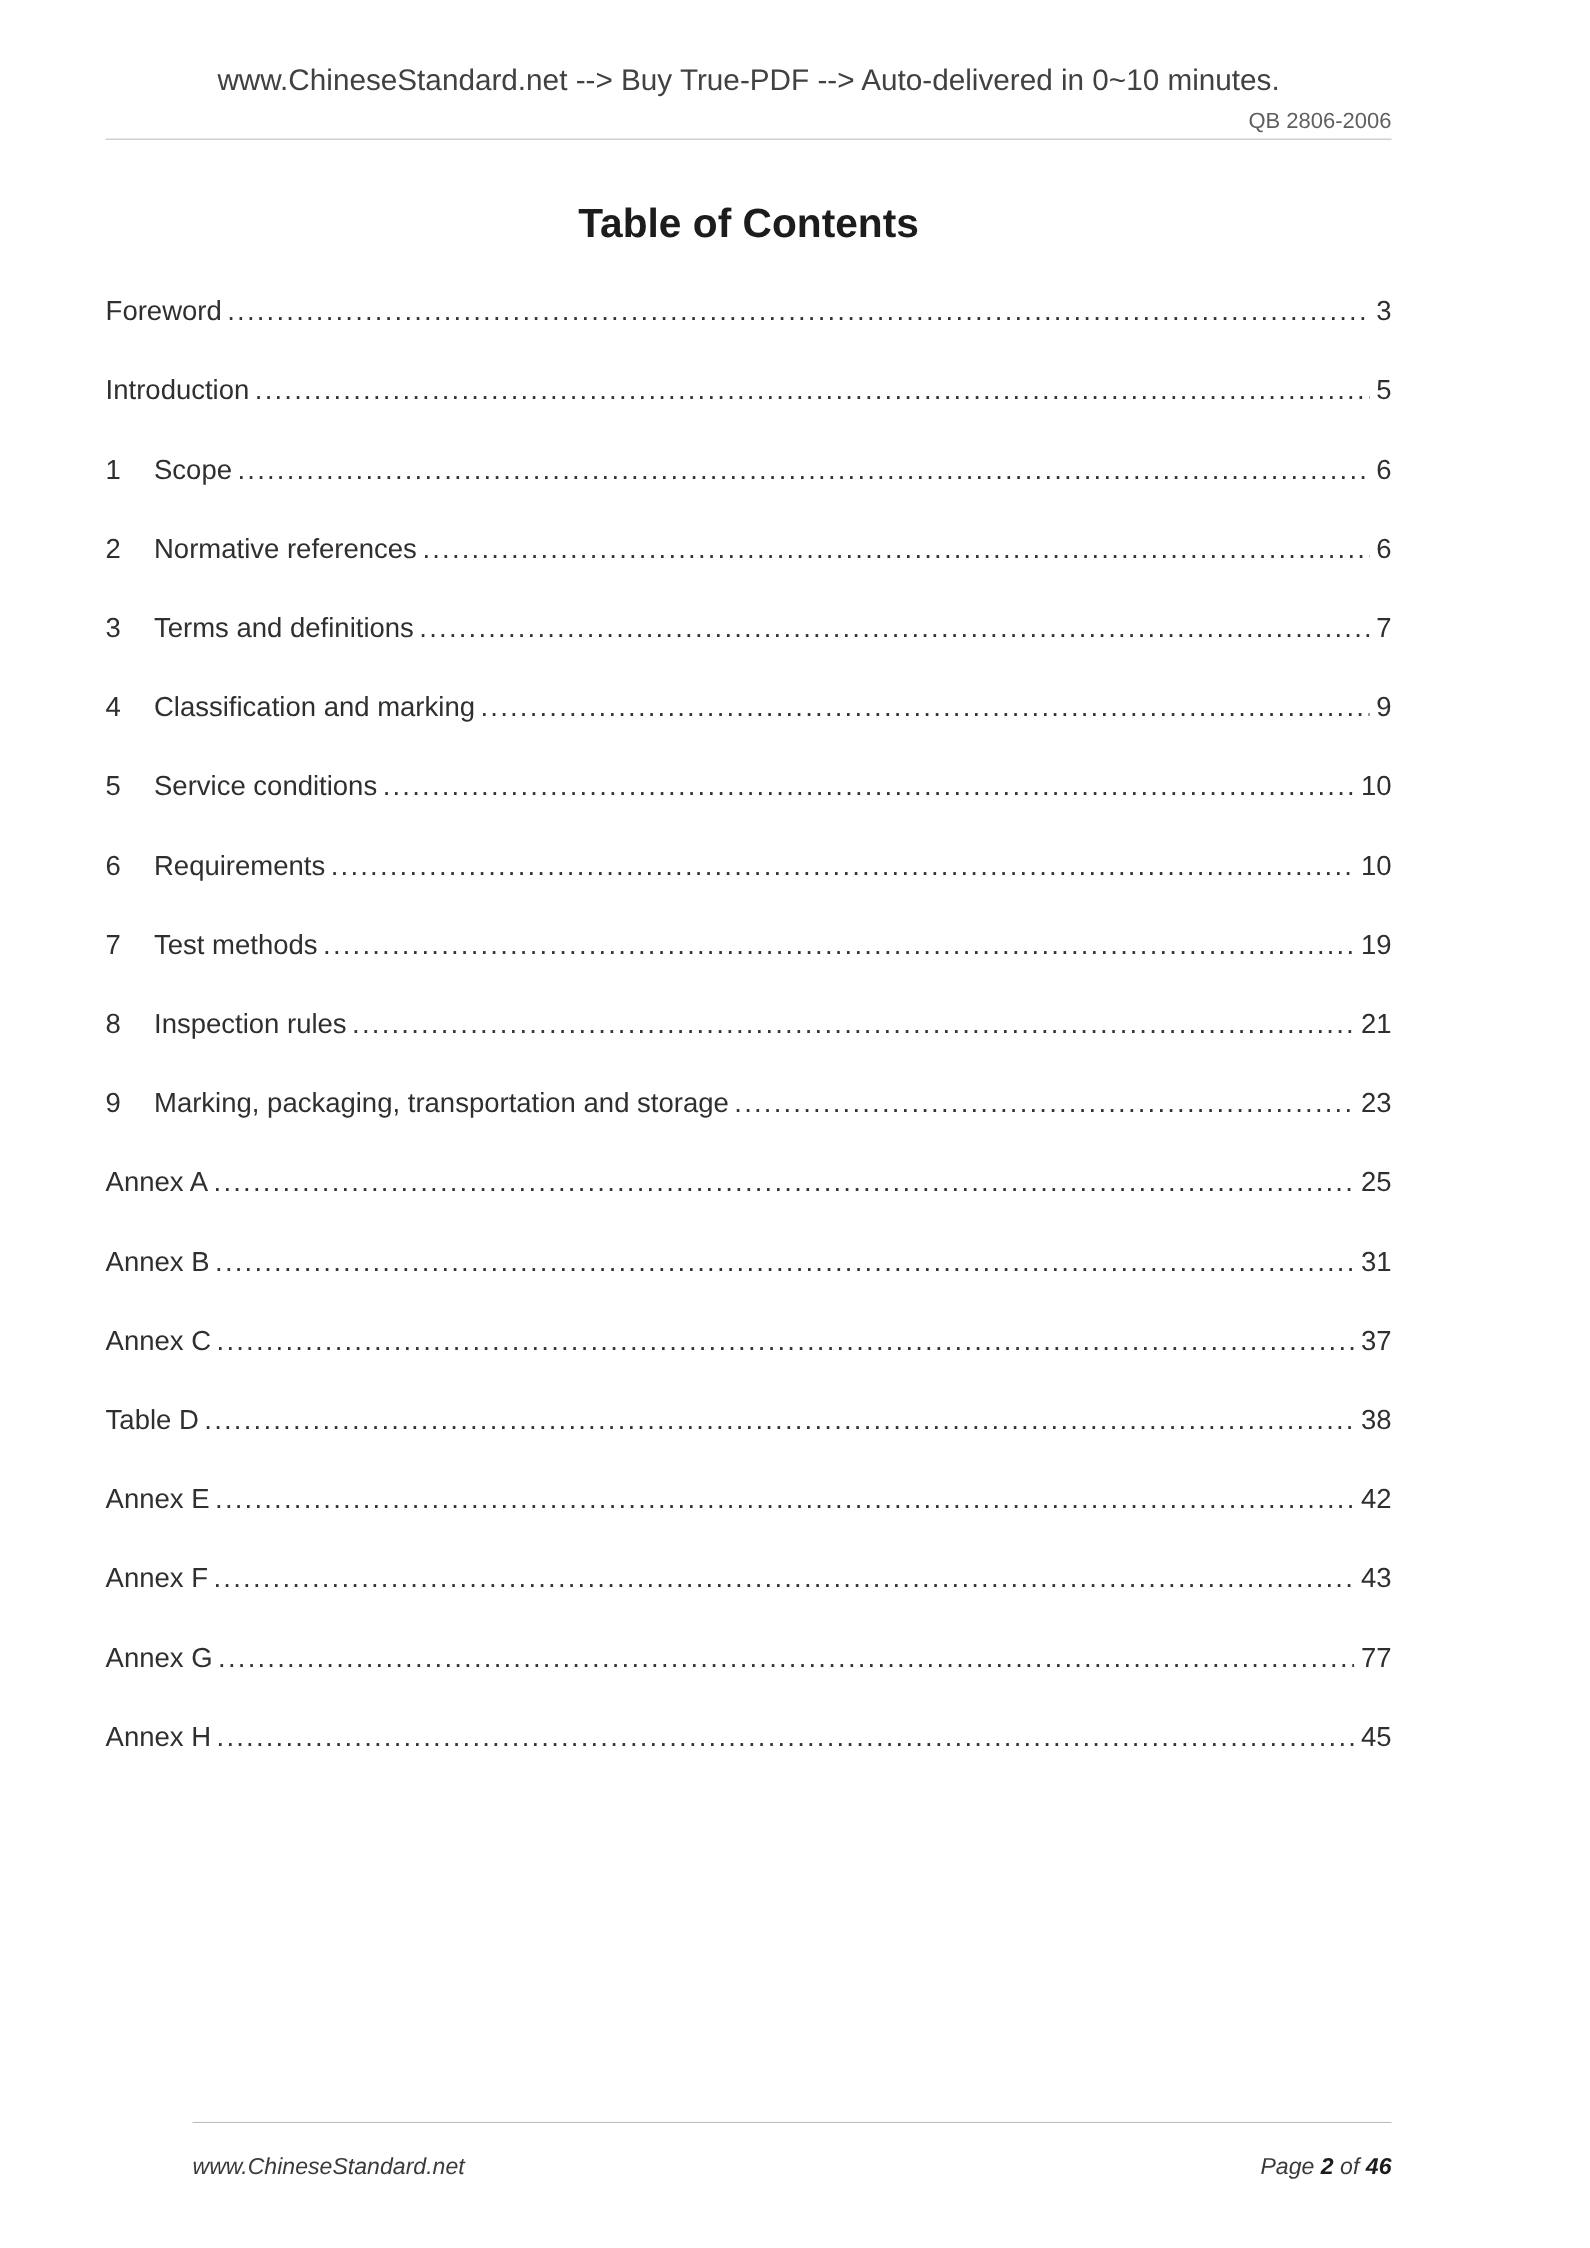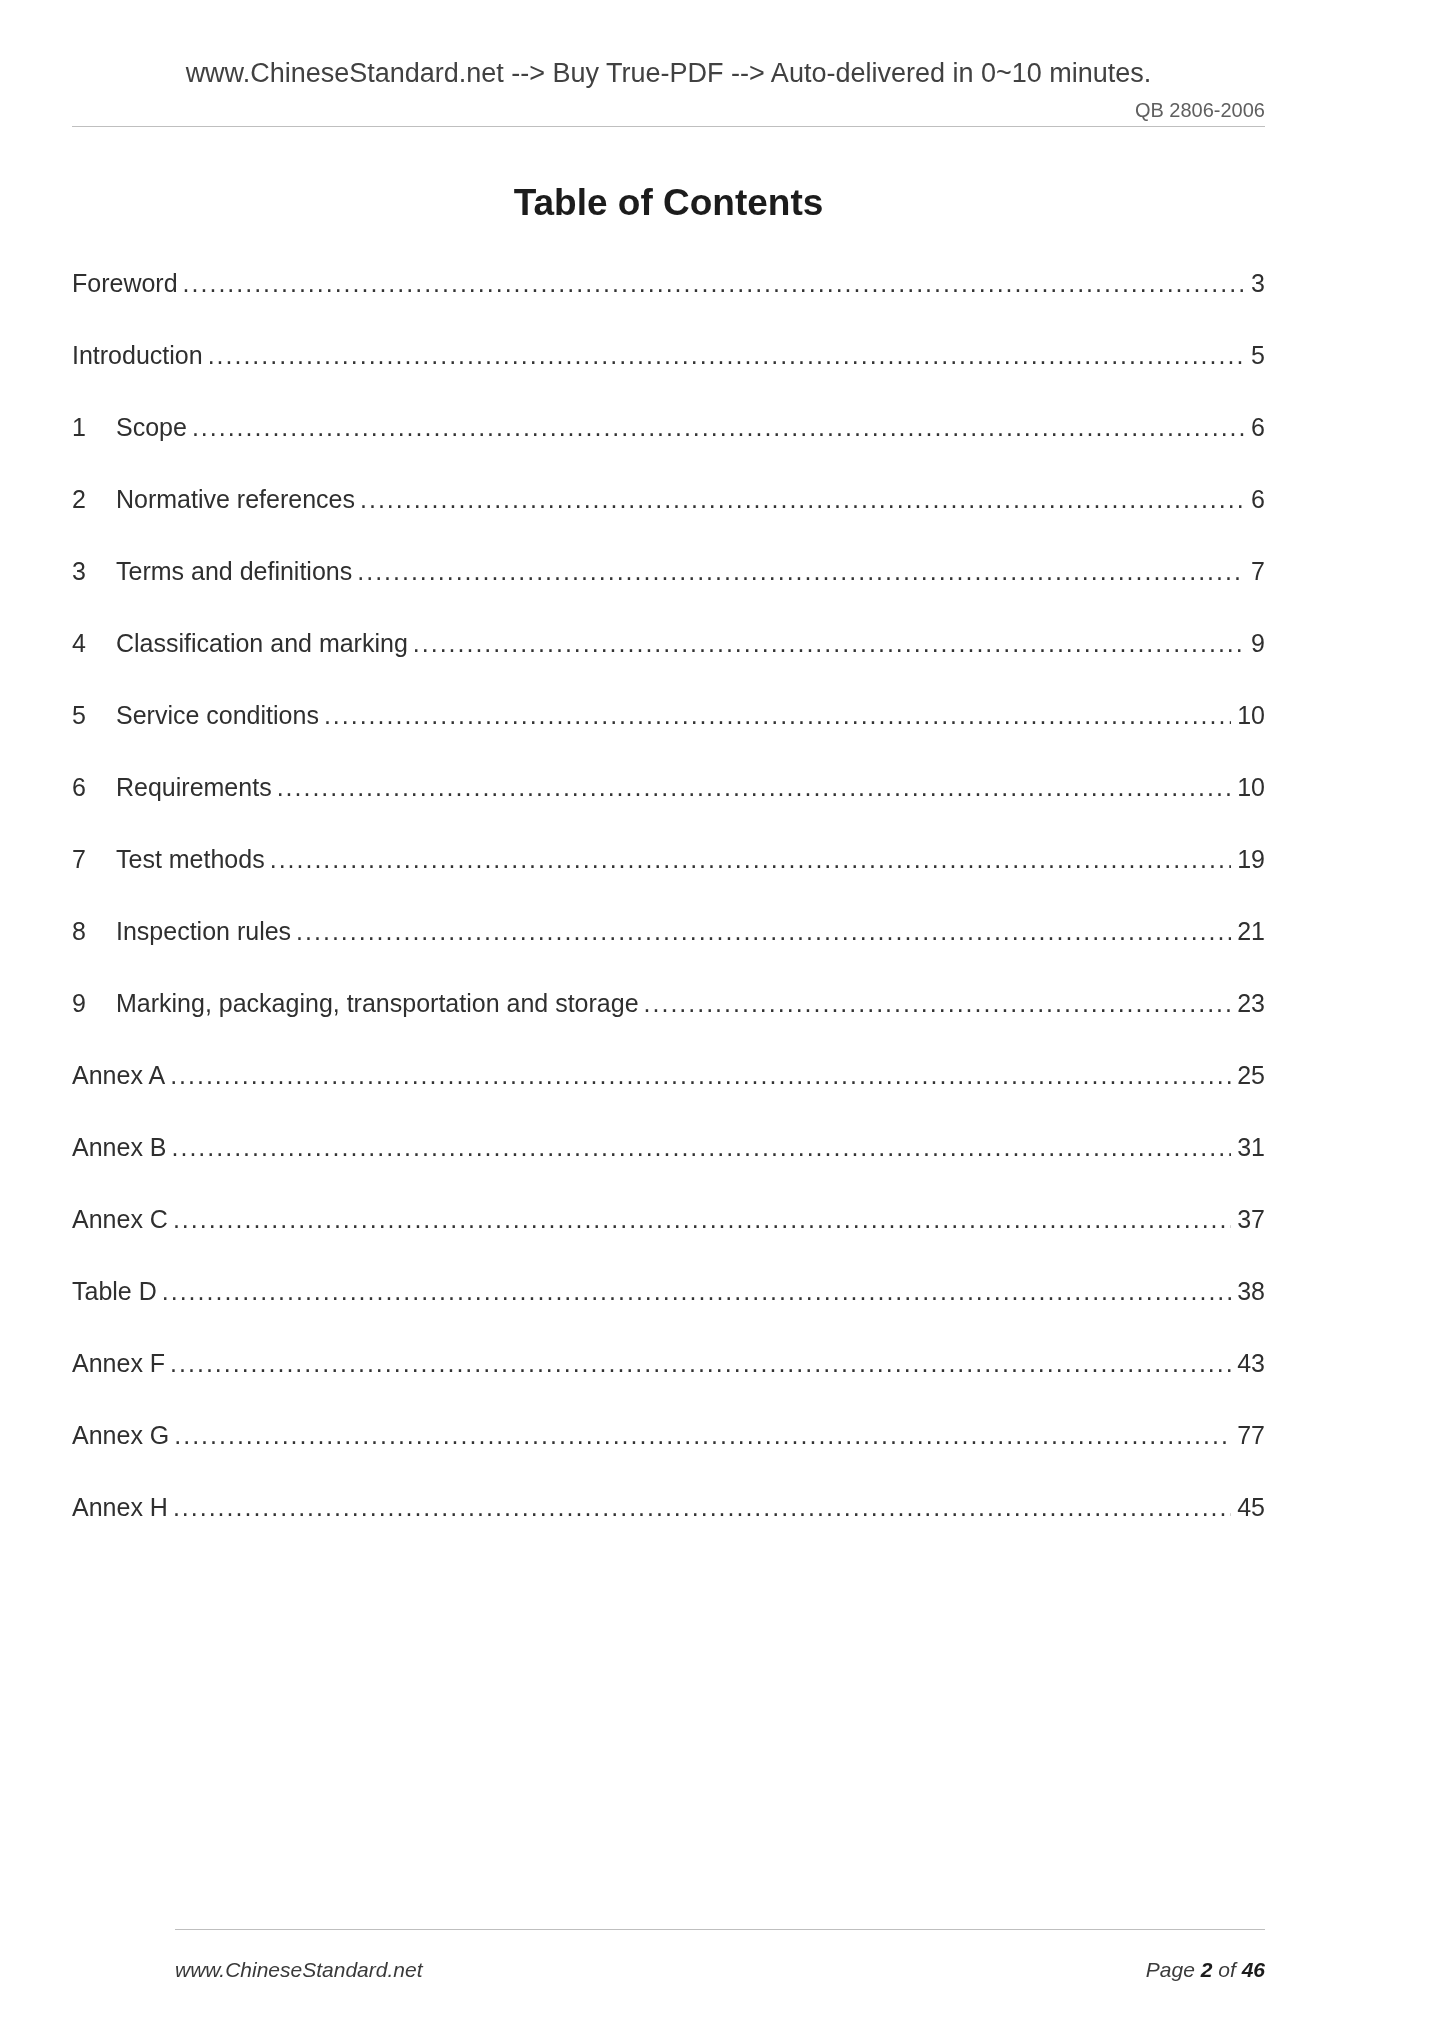--- a/index.html
+++ b/index.html
@@ -7,21 +7,21 @@
   body {
     font-family: "Liberation Sans", "DejaVu Sans", sans-serif;
     color: #2f2f2f;
   }
   .page {
     position: relative;
     width: 1445px;
     height: 2044px;
     margin: 0 auto;
     background: #ffffff;
-    padding: 58px 180px 0 72px;
+    padding: 58px 180px 0 96px;
     overflow: hidden;
   }
   .header-promo {
     text-align: center;
     font-size: 27px;
     color: #414141;
     margin: 0 -55px 10px -55px;
     white-space: nowrap;
   }
   .header-doc-code {
@@ -192,20 +192,26 @@
     <span class="toc-page">37</span>
   </div>
       <div class="toc-row">
 
     <span class="toc-label">Table D</span>
     <span class="dots"></span>
     <span class="toc-page">38</span>
   </div>
       <div class="toc-row">
 
+    <span class="toc-label">Annex E</span>
+    <span class="dots"></span>
+    <span class="toc-page">42</span>
+  </div>
+      <div class="toc-row">
+
     <span class="toc-label">Annex F</span>
     <span class="dots"></span>
     <span class="toc-page">43</span>
   </div>
       <div class="toc-row">
 
     <span class="toc-label">Annex G</span>
     <span class="dots"></span>
     <span class="toc-page">77</span>
   </div>

